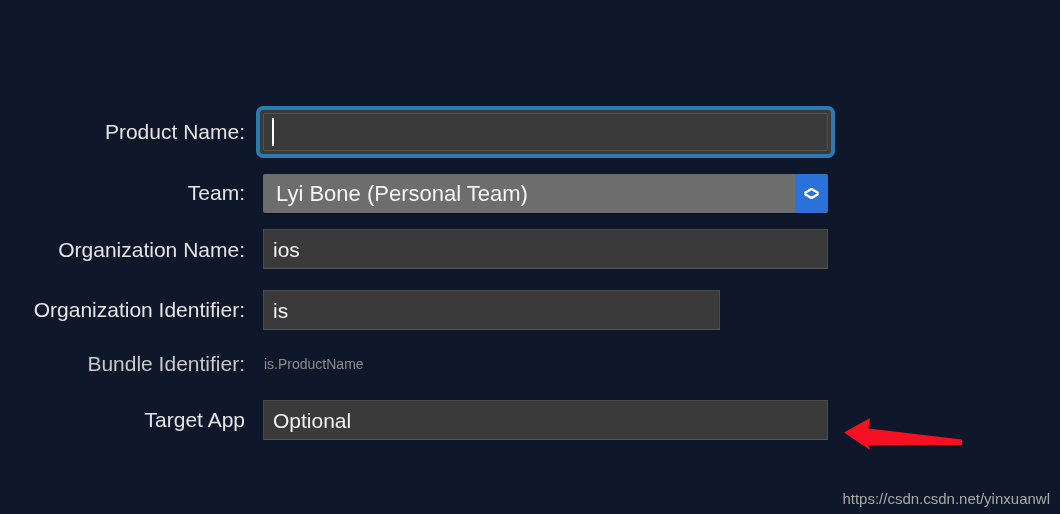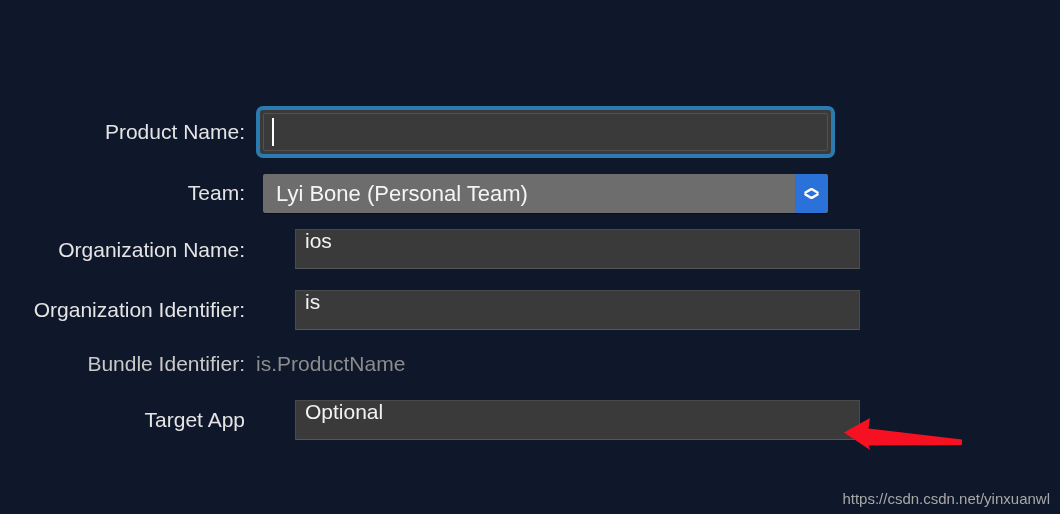--- a/index.html
+++ b/index.html
@@ -41,23 +41,23 @@
     position: absolute;
     left: 263px;
     box-sizing: border-box;
     background: #3a3a3a;
     border: 1px solid #4a4a4a;
     border-bottom-color: #565656;
     color: #f2f2f2;
     font-size: 21px;
     line-height: 1;
     display: flex;
+    align-items: center;
     padding-left: 9px;
     white-space: nowrap;
-    margin-left: 32px;
   }
 
   
   .focus-wrap {
     position: absolute;
     left: 256px;
     top: 106px;
     width: 579px;
     height: 52px;
     box-sizing: border-box;
@@ -171,28 +171,28 @@
   <div class="row" style="top:250px;">
     <div class="label" style="top:-13px;">Organization Name:</div>
   </div>
   <div class="field" style="top:229px; width:565px; height:40px;">
     <span>ios</span>
   </div>
 
   <div class="row" style="top:310px;">
     <div class="label" style="top:-13px;">Organization Identifier:</div>
   </div>
-  <div class="field" style="top:290px; width:565px; height:40px;">
+  <div class="field" style="top:290px; width:457px; height:40px;">
     <span>is</span>
   </div>
 
   <div class="row" style="top:364px;">
     <div class="label dim" style="top:-13px;">Bundle Identifier:</div>
   </div>
-  <div style="position:absolute; left:256px; top:351px; color:#8c8c8c; font-size:21px; line-height:26px; white-space:nowrap;">is.ProductName</div>
+  <div style="position:absolute; left:264px; top:351px; color:#8c8c8c; font-size:14px; line-height:26px; white-space:nowrap;">is.ProductName</div>
 
   <div class="row" style="top:420px;">
     <div class="label" style="top:-13px;">Target App</div>
   </div>
   <div class="field" style="top:400px; width:565px; height:40px;">
     <span>Optional</span>
   </div>
 
   <svg class="arrow" viewBox="0 0 130 45">
     <polygon points="4,20.5 30,6 28.5,16.5 122,27.5 122,33 28.5,33.5 30,38" fill="#f51022"></polygon>

